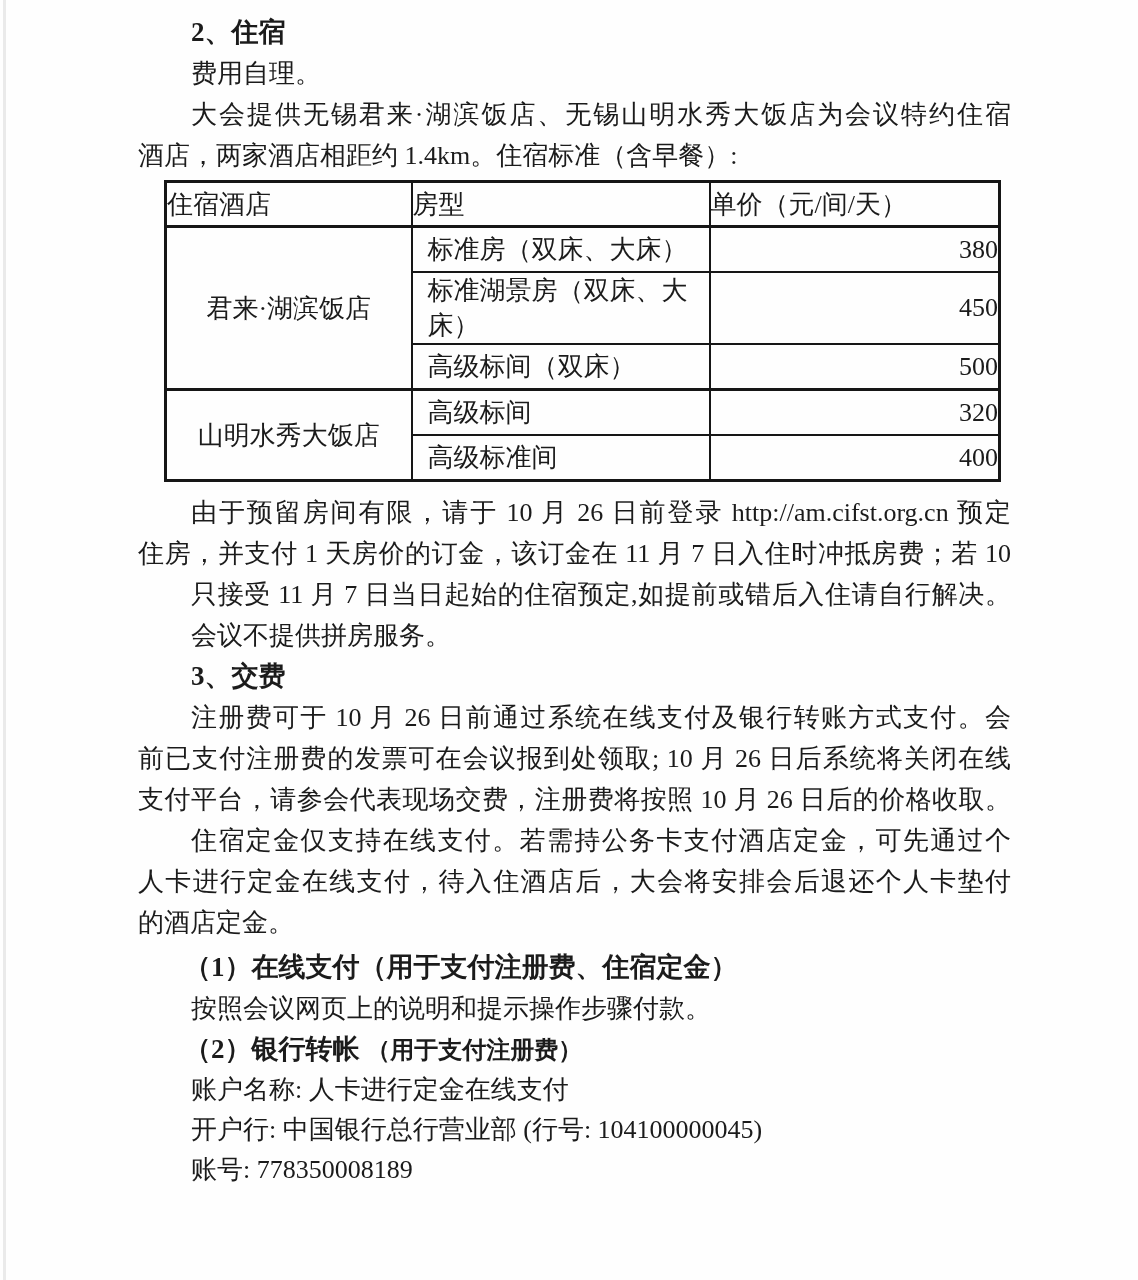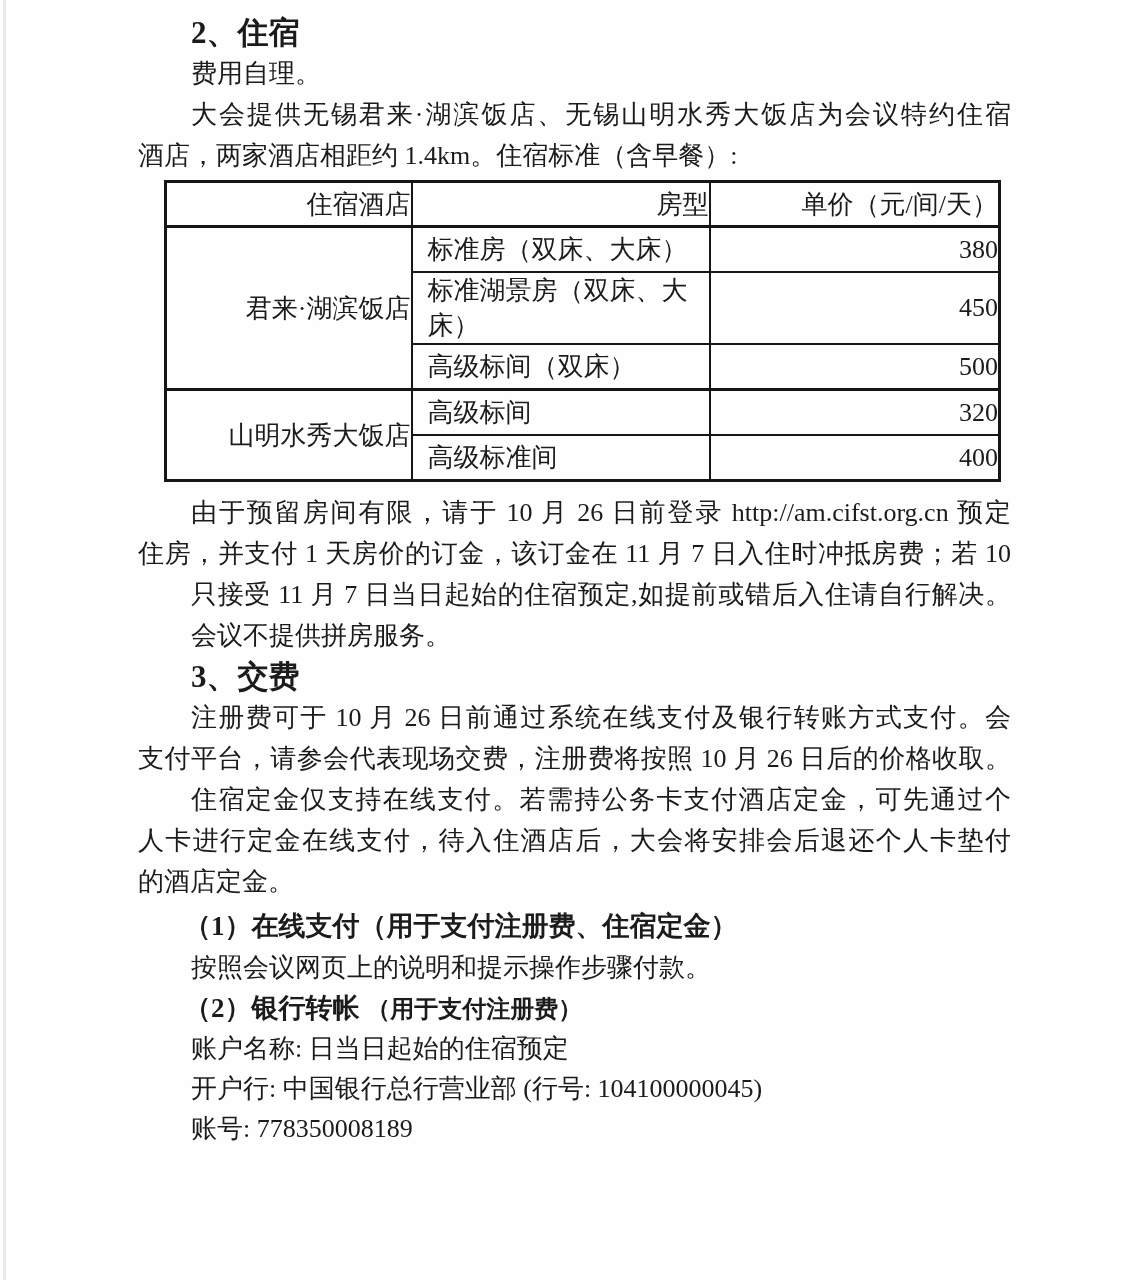--- a/index.html
+++ b/index.html
@@ -27,21 +27,21 @@
     font-size: 26px;
     height: 41px;
     line-height: 41px;
     overflow: hidden;
   }
   .jfull { text-align: justify; text-align-last: justify; }
   .first { text-indent: 53px; }
   .indent { padding-left: 53px; }
   .heading {
     font-weight: bold;
-    font-size: 31px;
+    font-size: 27px;
     height: 41px;
     line-height: 41px;
     overflow: hidden;
   }
   .sub-heading {
     font-weight: bold;
     font-size: 27px;
     height: 41px;
     line-height: 41px;
     overflow: hidden;
@@ -59,25 +59,25 @@
     border: 3px solid #161616;
   }
   .hotel-table td {
     border: 2px solid #161616;
     font-size: 26px;
     padding: 0;
     overflow: hidden;
   }
   .hotel-table tr.header-row td {
     height: 42px;
-    text-align: right;
+    text-align: left;
     border-bottom: 3px solid #161616;
   }
   .hotel-table tr.room-row td { height: 43px; }
-  .cell-hotel { text-align: right; vertical-align: middle; }
+  .cell-hotel { text-align: center; vertical-align: middle; }
   .cell-type { text-align: left; padding-left: 15px !important; }
   .cell-price { text-align: right; padding-left: 10px !important; }
   tr.group-start td { border-top: 3px solid #161616; }
   .bank-line {
     font-size: 26px;
     height: 40px;
     line-height: 40px;
     overflow: hidden;
     padding-left: 53px;
   }
@@ -145,33 +145,34 @@
     <div>
       <div class="ln jfull first">只接受 11 月 7 日当日起始的住宿预定,如提前或错后入住请自行解决。</div>
     </div>
 
     <div class="ln indent">会议不提供拼房服务。</div>
 
     <div class="heading indent mt6">3、交费</div>
 
     <div>
       <div class="ln jfull first">注册费可于 10 月 26 日前通过系统在线支付及银行转账方式支付。会</div>
+      <div class="ln jfull">前已支付注册费的发票可在会议报到处领取; 10 月 26 日后系统将关闭在线</div>
       <div class="ln jfull">支付平台，请参会代表现场交费，注册费将按照 10 月 26 日后的价格收取。</div>
     </div>
 
     <div class="mt6">
       <div class="ln jfull first">住宿定金仅支持在线支付。若需持公务卡支付酒店定金，可先通过个</div>
       <div class="ln jfull">人卡进行定金在线支付，待入住酒店后，大会将安排会后退还个人卡垫付</div>
       <div class="ln">的酒店定金。</div>
     </div>
 
     <div class="sub-heading mt4">（1）在线支付（用于支付注册费、住宿定金）</div>
 
     <div class="ln indent">按照会议网页上的说明和提示操作步骤付款。</div>
 
     <div class="sub-heading mt6"><span>（2）银行转帐</span> <span class="note-small">（用于支付注册费）</span></div>
 
-    <div class="bank-line">账户名称: 日当日起始的住宿预定</div>
+    <div class="bank-line">账户名称: 人卡进行定金在线支付</div>
     <div class="bank-line">开户行: 中国银行总行营业部 (行号: 104100000045)</div>
     <div class="bank-line">账号: 778350008189</div>
 
   </div>
 </div>
 
 </body></html>

